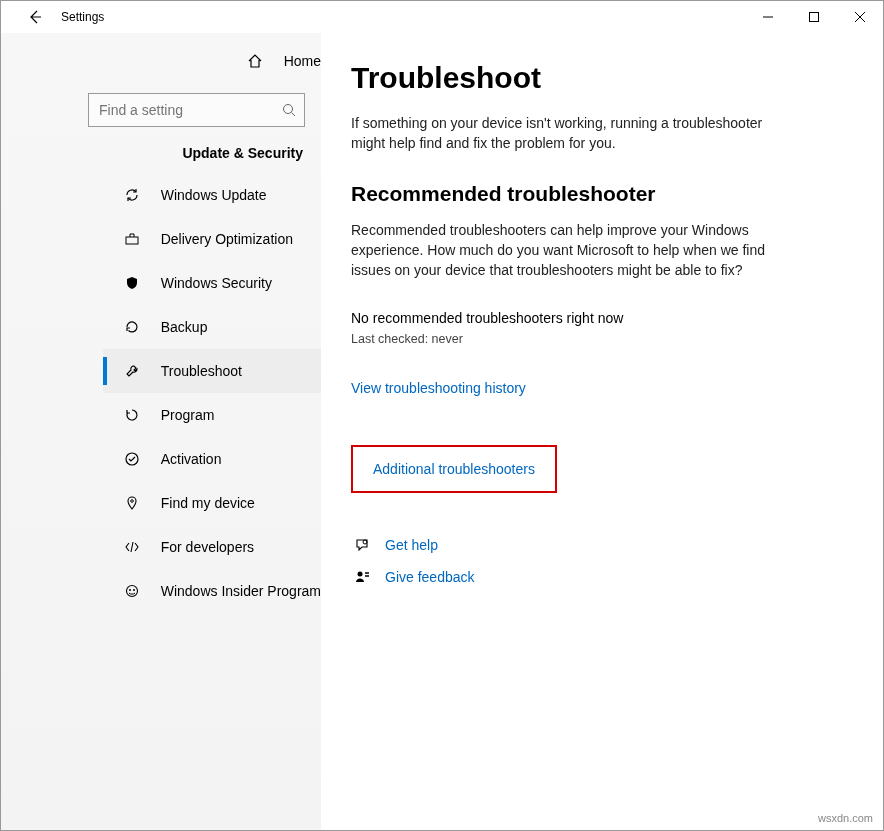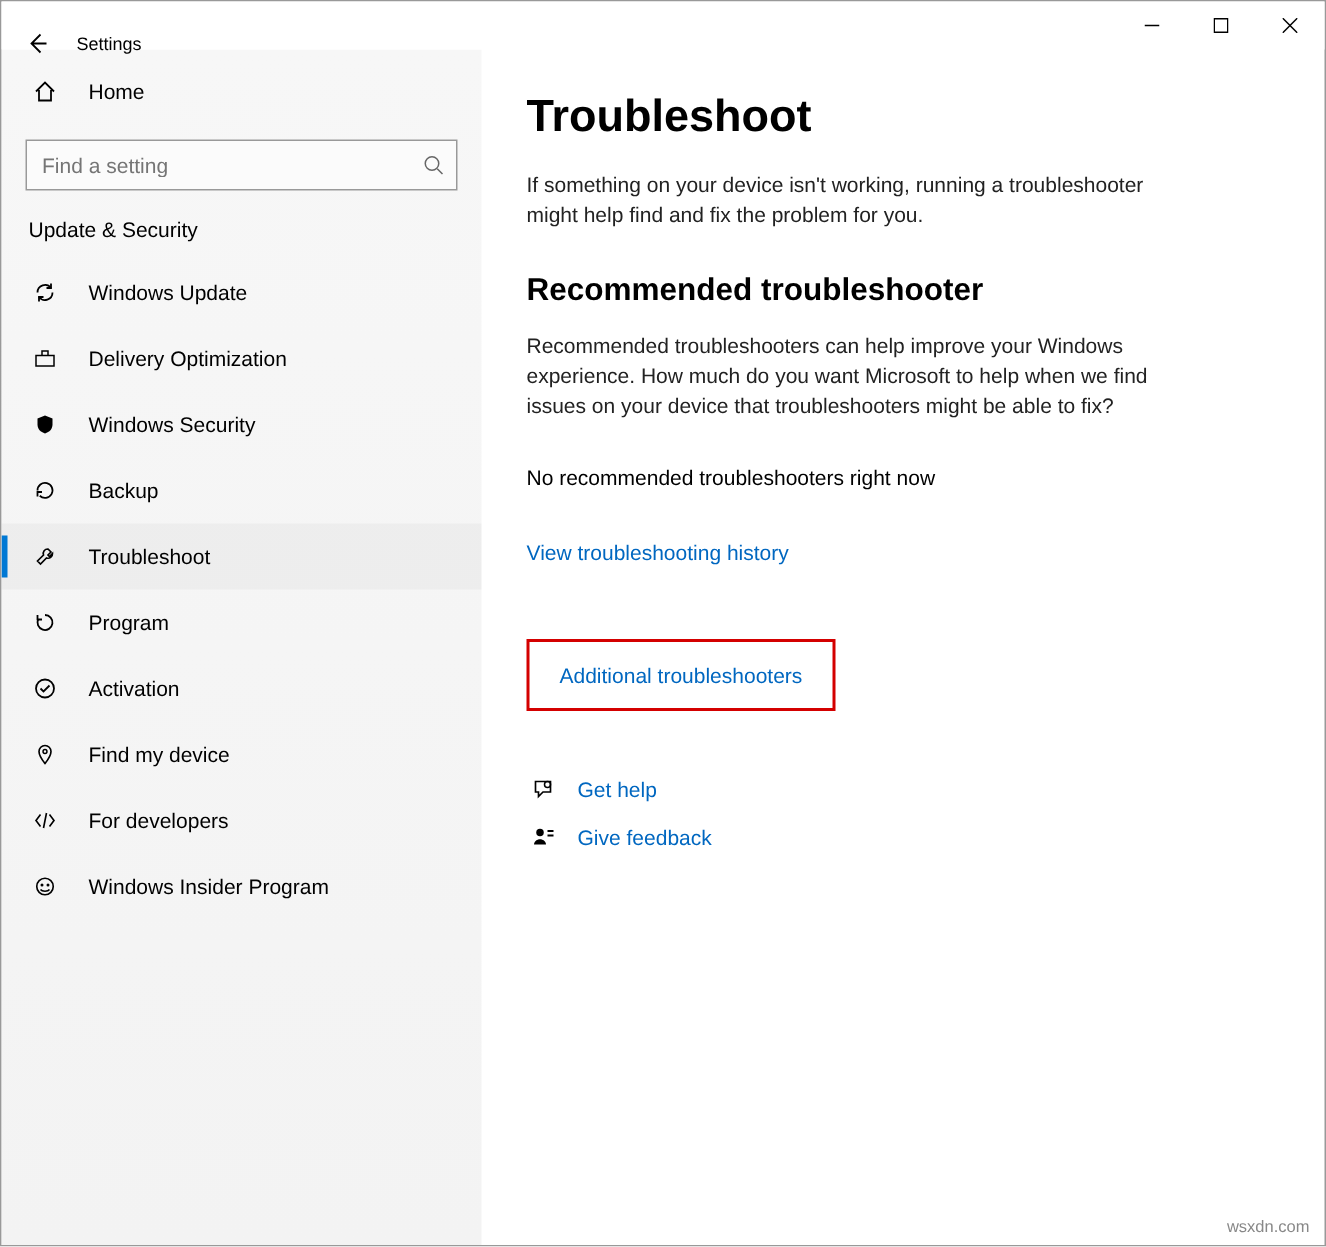--- a/index.html
+++ b/index.html
@@ -1,32 +1,32 @@
 <!DOCTYPE html>
 <html><head>
 <meta charset="utf-8">
 <style>
   * { box-sizing: border-box; font-family: "Segoe UI", Arial, sans-serif; }
   body { margin: 0; background: #fff; }
   .window { width: 884px; height: 831px; border: 1px solid #999; display: flex; flex-direction: column; background: #fff; position: relative; }
   .titlebar { height: 32px; display: flex; align-items: center; justify-content: flex-end; background: #fff; }
-  .titlebar-left { position:absolute; left:2px; top:0; height:32px; display:flex; align-items:center;margin-top:12px; }
+  .titlebar-left { position:absolute; left:12px; top:0; height:32px; display:flex; align-items:center; }
   .titlebar .back { width:44px; height:32px; display:flex; align-items:center; justify-content:center; font-size:16px; color:#333;}
   .titlebar .title { font-size:12px; color:#000; margin-left:4px;}
   .winbtn { width:46px; height:32px; display:flex; align-items:center; justify-content:center; color:#000; font-size:12px;}
   .winbtn svg { stroke:#000; }
   .body { flex:1; display:flex; overflow:hidden; }
-  .sidebar { width: 320px; background: linear-gradient(#f7f7f7,#f3f3f3); padding: 0; display:flex; flex-direction:column; }
+  .sidebar { width: 320px; background: linear-gradient(#f7f7f7,#f3f3f3); padding: 0; display:flex; flex-direction:column;align-items:flex-end; }
   .home-row { display:flex; align-items:center; height:44px; padding-left:18px; margin-top:6px; font-size:14px; color:#000;}
   .home-row .icon { width:22px; display:flex; justify-content:center; margin-right:18px;}
   .search-wrap { margin: 10px 16px 14px 16px; }
   .search { width:100%; height:34px; border:1px solid #999; background:#fbfbfb; display:flex; align-items:center; padding:0 8px; }
   .search input { flex:1; border:none; background:transparent; font-size:14px; outline:none; color:#555;}
   .search .sicon { color:#555; font-size:14px;}
-  .category { font-weight:400; font-size:14px; padding:4px 18px 12px 18px;}
+  .category { font-weight:700; font-size:14px; padding:4px 18px 12px 18px;}
   .navitems { display:flex; flex-direction:column; }
   .navitem { display:flex; align-items:center; height:44px; padding-left:18px; font-size:14px; color:#000; position:relative;}
   .navitem .icon { width:22px; display:flex; justify-content:center; margin-right:18px; color:#000;}
   .navitem.active::before { content:""; position:absolute; left:0; top:8px; bottom:8px; width:4px; background:#0078d4;}
   .navitem.active { background: rgba(0,0,0,0.03); }
   .main { flex:1; padding: 28px 40px 0 30px; overflow:auto; }
   h1 { font-weight:600; font-size:30px; margin:0 0 18px 0; }
   h2 { font-weight:600; font-size:21px; margin: 28px 0 14px 0; }
   p { font-size:14px; color:#222; margin:0 0 10px 0; max-width: 440px; line-height:1.45;}
   .dropdown { display:inline-flex; align-items:center; border:1px solid #888; min-width:290px; height:34px; padding:0 10px; font-size:14px; margin-top:6px; justify-content:space-between;}
@@ -192,20 +192,21 @@
 
     <div class="main">
       <h1>Troubleshoot</h1>
       <p>If something on your device isn't working, running a troubleshooter might help find and fix the problem for you.</p>
 
       <h2>Recommended troubleshooter</h2>
       <p>Recommended troubleshooters can help improve your Windows experience. How much do you want Microsoft to help when we find issues on your device that troubleshooters might be able to fix?</p>
 
 
       <div class="status">No recommended troubleshooters right now</div>
+      <div class="substatus">Last checked: never</div>
 
       <div><span class="link">View troubleshooting history</span></div>
 
       <div><span class="link boxed">Additional troubleshooters</span></div>
 
       <div class="helpblock">
         <div class="helprow">
           <span class="hicon">
               <svg width="16" height="16" viewBox="0 0 16 16">
                 <path d="M3 3h10v7H8l-3 3v-3H3z" fill="none" stroke="#000" stroke-width="1.1"></path>

